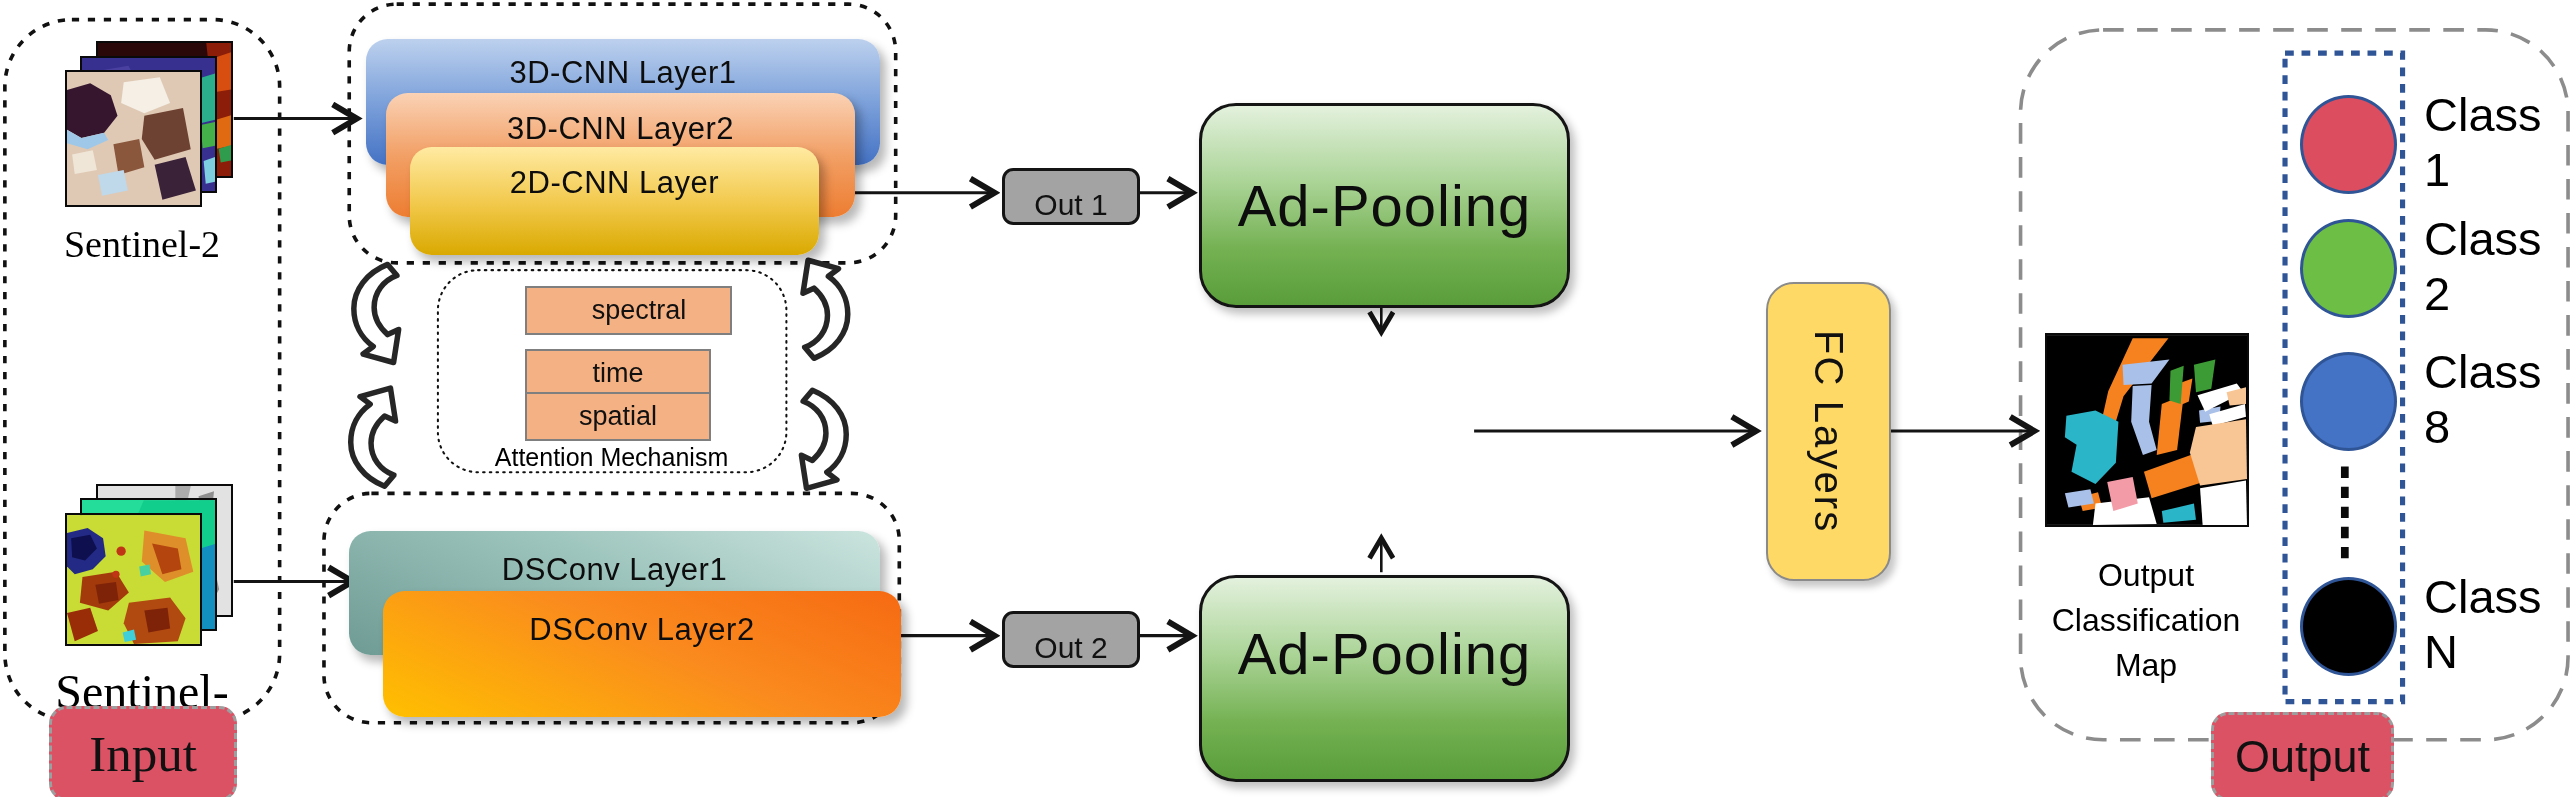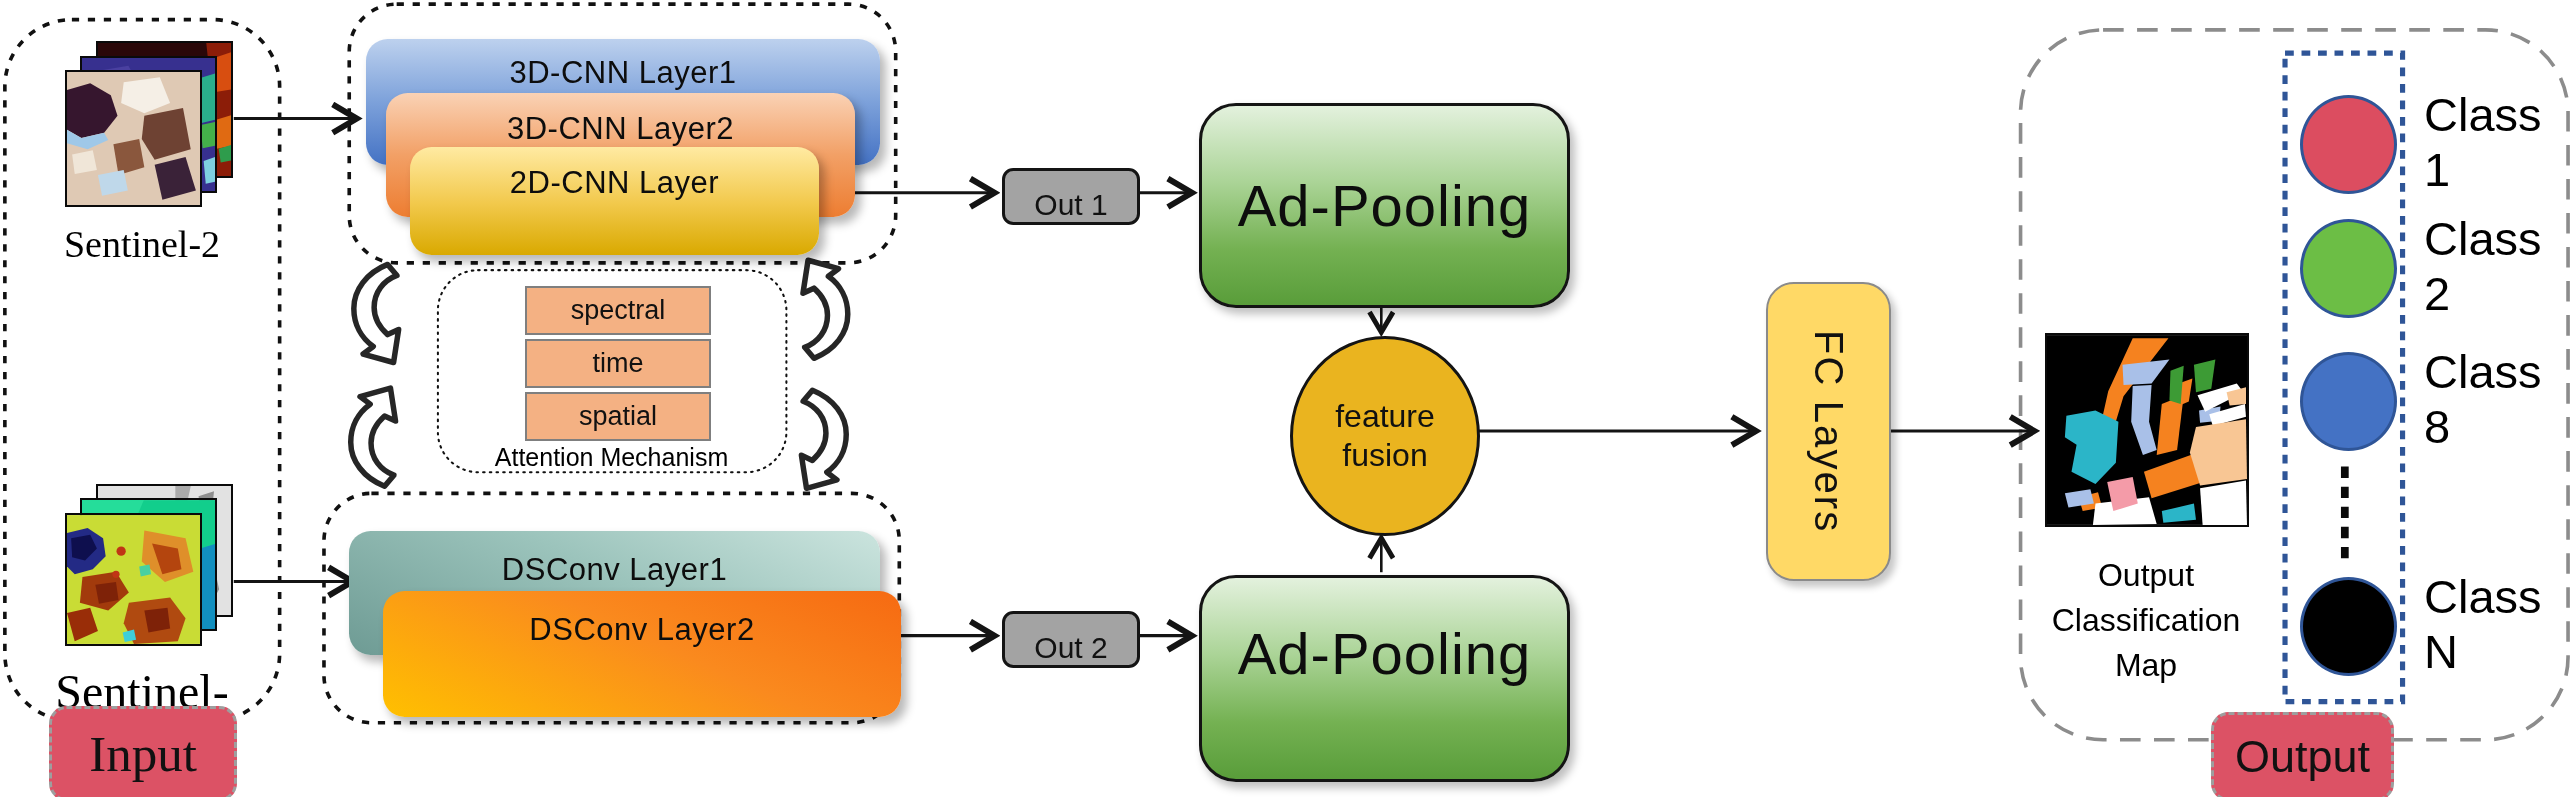--- a/index.html
+++ b/index.html
@@ -177,24 +177,24 @@
     <div class="layerlabel" style="top:0;height:72px;">2D-CNN Layer</div>
   </div>
 
   <div class="layerbox teal-grad" style="left:349px;top:531px;width:531px;height:124px;z-index:1;">
     <div class="layerlabel" style="top:0;height:77px;">DSConv Layer1</div>
   </div>
   <div class="layerbox dsorange-grad" style="left:383px;top:591px;width:470px;height:126px;z-index:2;">
     <div class="layerlabel" style="top:0;height:77px;">DSConv Layer2</div>
   </div>
 
-  <div class="attnbox" style="left:525px;top:286px;width:182px;height:45px;">
+  <div class="attnbox" style="left:525px;top:286px;width:182px;height:45px;padding-left:21px;">
     <span>spectral</span>
   </div>
-  <div class="attnbox" style="left:525px;top:339px;width:182px;height:45px;">
+  <div class="attnbox" style="left:525px;top:349px;width:182px;height:45px;">
     <span>time</span>
   </div>
   <div class="attnbox" style="left:525px;top:392px;width:182px;height:45px;">
     <span>spatial</span>
   </div>
   <div class="caption" style="left:437px;top:443px;width:349px;font-size:25px;">
     <span>Attention Mechanism</span>
   </div>
 
   <div class="outbadge" style="left:1002px;top:168px;width:132px;height:51px;">
@@ -204,24 +204,20 @@
     <span>Out 2</span>
   </div>
 
   <div class="adpool green-grad" style="left:1199px;top:103px;width:365px;height:199px;">
     <span>Ad-Pooling</span>
   </div>
   <div class="adpool green-grad" style="left:1199px;top:575px;width:365px;height:201px;align-items:flex-start;">
     <span style="margin-top:42px;">Ad-Pooling</span>
   </div>
 
-  <div class="fusion" style="left:1290px;top:336px;width:184px;height:194px;">
-    <div>feature</div>
-    <div>fusion</div>
-  </div>
 
   <div class="fcbox" style="left:1766px;top:282px;width:121px;height:295px;">
     <span>FC Layers</span>
   </div>
 
   <div class="thumb" style="left:2045px;top:333px;border-width:2.1px;">
     <svg width="200" height="190" viewBox="0 0 392 372">
       <rect width="392" height="372" fill="#000000"></rect>
       <polygon points="168,6 238,6 150,120 115,235 92,235 120,110" fill="#f5821f"></polygon>
       <polygon points="225,135 268,118 255,225 215,235" fill="#f5821f"></polygon>

